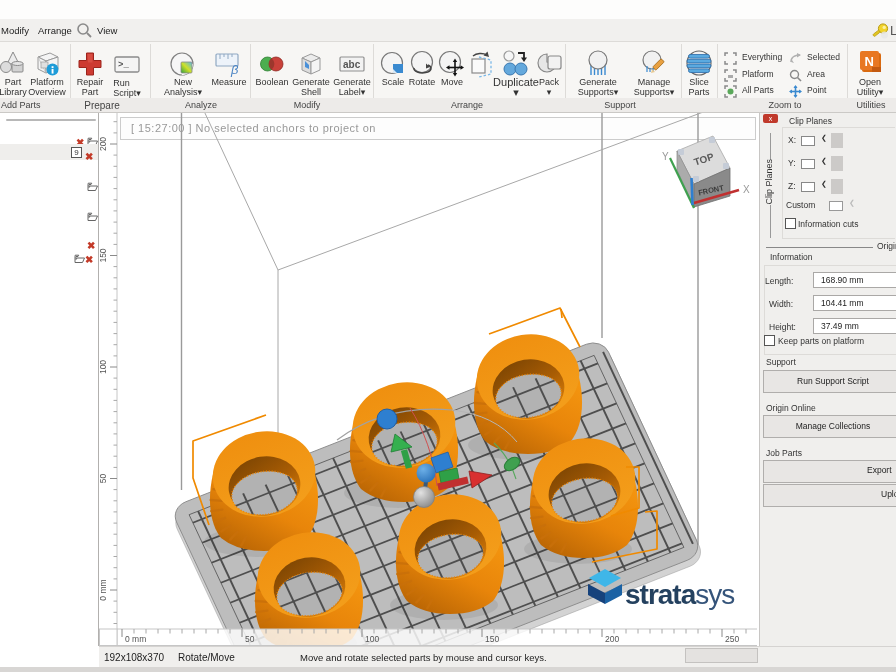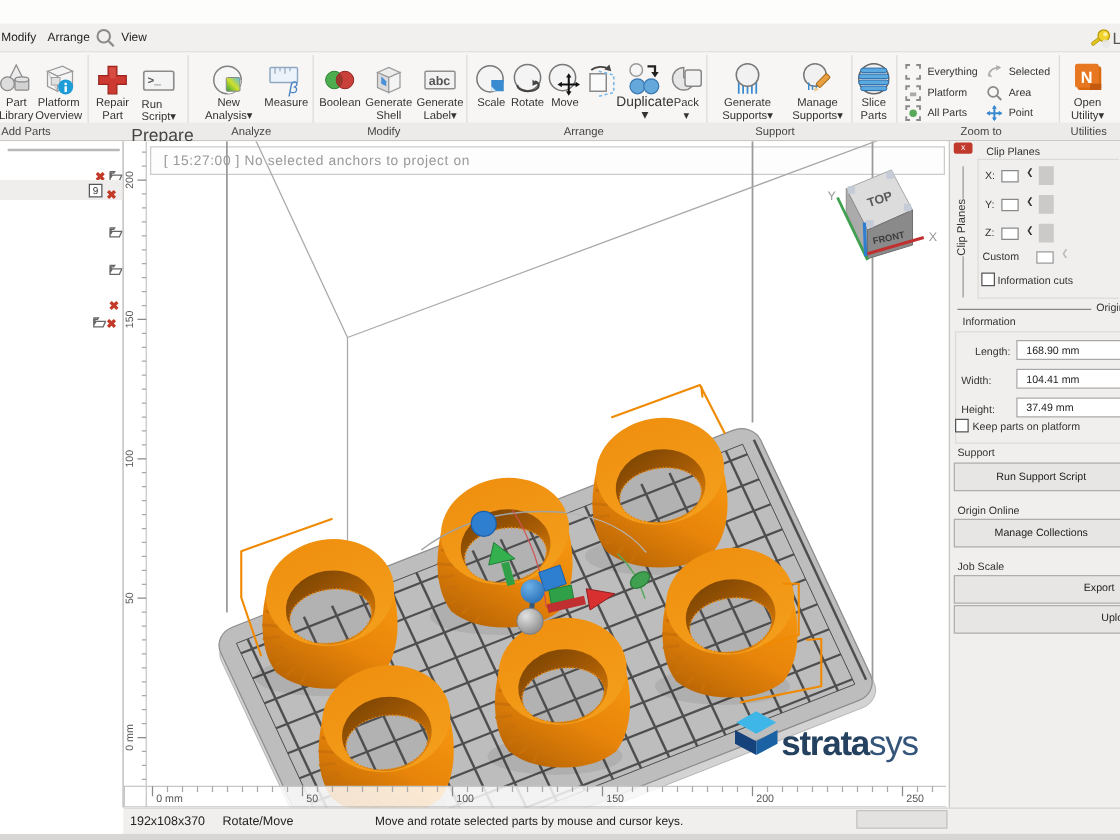--- a/index.html
+++ b/index.html
@@ -32,21 +32,21 @@
 <div class="abs" style="left:70px;top:2px;width:1px;height:66px;background:#dddbd8;"></div>
     <div class="abs" style="left:150px;top:2px;width:1px;height:66px;background:#dddbd8;"></div>
     <div class="abs" style="left:250px;top:2px;width:1px;height:66px;background:#dddbd8;"></div>
     <div class="abs" style="left:373px;top:2px;width:1px;height:66px;background:#dddbd8;"></div>
     <div class="abs" style="left:565px;top:2px;width:1px;height:66px;background:#dddbd8;"></div>
     <div class="abs" style="left:681px;top:2px;width:1px;height:66px;background:#dddbd8;"></div>
     <div class="abs" style="left:717px;top:2px;width:1px;height:66px;background:#dddbd8;"></div>
     <div class="abs" style="left:847px;top:2px;width:1px;height:66px;background:#dddbd8;"></div>
     <div class="abs" style="left:0;top:56px;width:896px;height:14px;background:#edebe9;"></div>
     <span class="txt" style="left:1px;top:58px;font-size:9px;color:#444;">Add Parts</span>
-    <span class="txt" style="left:102px;top:58px;font-size:14px;color:#444;transform:translateX(-50%);margin-left:28px;">Prepare</span>
+    <span class="txt" style="left:102px;top:58px;font-size:10px;color:#444;transform:translateX(-50%);">Prepare</span>
     <span class="txt" style="left:201px;top:58px;font-size:9px;color:#444;transform:translateX(-50%);">Analyze</span>
     <span class="txt" style="left:307px;top:58px;font-size:9px;color:#444;transform:translateX(-50%);">Modify</span>
     <span class="txt" style="left:467px;top:58px;font-size:9px;color:#444;transform:translateX(-50%);">Arrange</span>
     <span class="txt" style="left:620px;top:58px;font-size:9px;color:#444;transform:translateX(-50%);">Support</span>
     <span class="txt" style="left:785px;top:58px;font-size:9px;color:#444;transform:translateX(-50%);">Zoom to</span>
     <span class="txt" style="left:871px;top:58px;font-size:9px;color:#444;transform:translateX(-50%);">Utilities</span>
     <div class="abs" style="left:-1px;top:8px;width:28px;height:28px;"><svg width="28" height="28" viewBox="0 0 28 28">
         <path d="M14 2 L20 14 L8 14 Z" fill="#ececec" stroke="#8a8a8a"></path>
         <circle cx="7" cy="17" r="5.5" fill="#dcdcdc" stroke="#8a8a8a"></circle>
         <rect x="13" y="13" width="11" height="9" rx="1" fill="#d2d2d2" stroke="#8a8a8a"></rect>
@@ -676,33 +676,33 @@
     <div class="abs" style="left:71px;top:66px;width:12px;height:15px;background:#cccac8;"></div>
     <span class="txt" style="left:26px;top:87px;font-size:8.5px;color:#333;">Custom</span>
     <div class="abs" style="left:69px;top:88px;width:14px;height:10px;border:1px solid #999;background:#fff;"></div>
     <span class="txt" style="left:89px;top:86px;font-size:7px;color:#bbb;">❮</span>
     <div class="abs" style="left:25px;top:105px;width:11px;height:11px;border:1px solid #555;background:#fff;"></div>
     <span class="txt" style="left:38px;top:106px;font-size:8.5px;color:#333;">Information cuts</span>
     <div class="abs" style="left:6px;top:134px;width:107px;height:1px;background:#888;"></div>
     <span class="txt" style="left:117px;top:128px;font-size:8.5px;color:#333;">Origin</span>
     <div class="abs" style="left:4px;top:152px;width:133px;height:90px;border:1px solid #dddbd8;border-right:none;"></div>
     <span class="txt" style="left:7px;top:139px;font-size:8.5px;color:#333;background:#f0efed;padding:0 3px;">Information</span>
-    <span class="txt" style="left:20px;top:163px;font-size:8.5px;color:#333;">Length:</span>
+    <span class="txt" style="left:5px;top:163px;font-size:8.5px;color:#333;">Length:</span>
     <div class="abs" style="left:53px;top:159px;width:85px;height:16px;background:#fff;border:1px solid #aaa8a6;font-size:8.5px;color:#222;line-height:15px;padding-left:7px;">168.90 mm</div>
     <span class="txt" style="left:9px;top:186px;font-size:8.5px;color:#333;">Width:</span>
     <div class="abs" style="left:53px;top:182px;width:85px;height:16px;background:#fff;border:1px solid #aaa8a6;font-size:8.5px;color:#222;line-height:15px;padding-left:7px;">104.41 mm</div>
     <span class="txt" style="left:9px;top:209px;font-size:8.5px;color:#333;">Height:</span>
     <div class="abs" style="left:53px;top:205px;width:85px;height:16px;background:#fff;border:1px solid #aaa8a6;font-size:8.5px;color:#222;line-height:15px;padding-left:7px;">37.49 mm</div>
     <div class="abs" style="left:4px;top:222px;width:11px;height:11px;border:1px solid #555;background:#fff;"></div>
     <span class="txt" style="left:18px;top:223px;font-size:8.5px;color:#333;">Keep parts on platform</span>
     <span class="txt" style="left:6px;top:244px;font-size:8.5px;color:#333;">Support</span>
     <div class="abs" style="left:3px;top:257px;width:140px;height:23px;background:#e8e6e4;border:1px solid #b0aeac;font-size:8.5px;color:#222;text-align:center;line-height:21px;">Run Support Script</div>
     <span class="txt" style="left:6px;top:290px;font-size:8.5px;color:#333;">Origin Online</span>
     <div class="abs" style="left:3px;top:302px;width:140px;height:23px;background:#e8e6e4;border:1px solid #b0aeac;font-size:8.5px;color:#222;text-align:center;line-height:21px;">Manage Collections</div>
-    <span class="txt" style="left:6px;top:335px;font-size:8.5px;color:#333;">Job Scale</span>
+    <span class="txt" style="left:6px;top:335px;font-size:8.5px;color:#333;">Job Parts</span>
     <div class="abs" style="left:3px;top:347px;width:160px;height:23px;background:#e8e6e4;border:1px solid #b0aeac;"></div>
     <span class="txt" style="left:107px;top:352px;font-size:8.5px;color:#222;">Export</span>
     <div class="abs" style="left:3px;top:371px;width:160px;height:23px;background:#e8e6e4;border:1px solid #b0aeac;"></div>
     <span class="txt" style="left:121px;top:376px;font-size:8.5px;color:#222;">Upload</span>
 </div>
 
 <div class="abs" style="left:99px;top:646px;width:797px;height:21px;background:#f0efed;border-top:1px solid #d5d3d1;">
   <span class="txt" style="left:5px;top:5px;font-size:10px;color:#222;">192x108x370</span>
   <span class="txt" style="left:79px;top:5px;font-size:10px;color:#222;">Rotate/Move</span>
   <span class="txt" style="left:201px;top:5px;font-size:9.5px;color:#222;">Move and rotate selected parts by mouse and cursor keys.</span>

